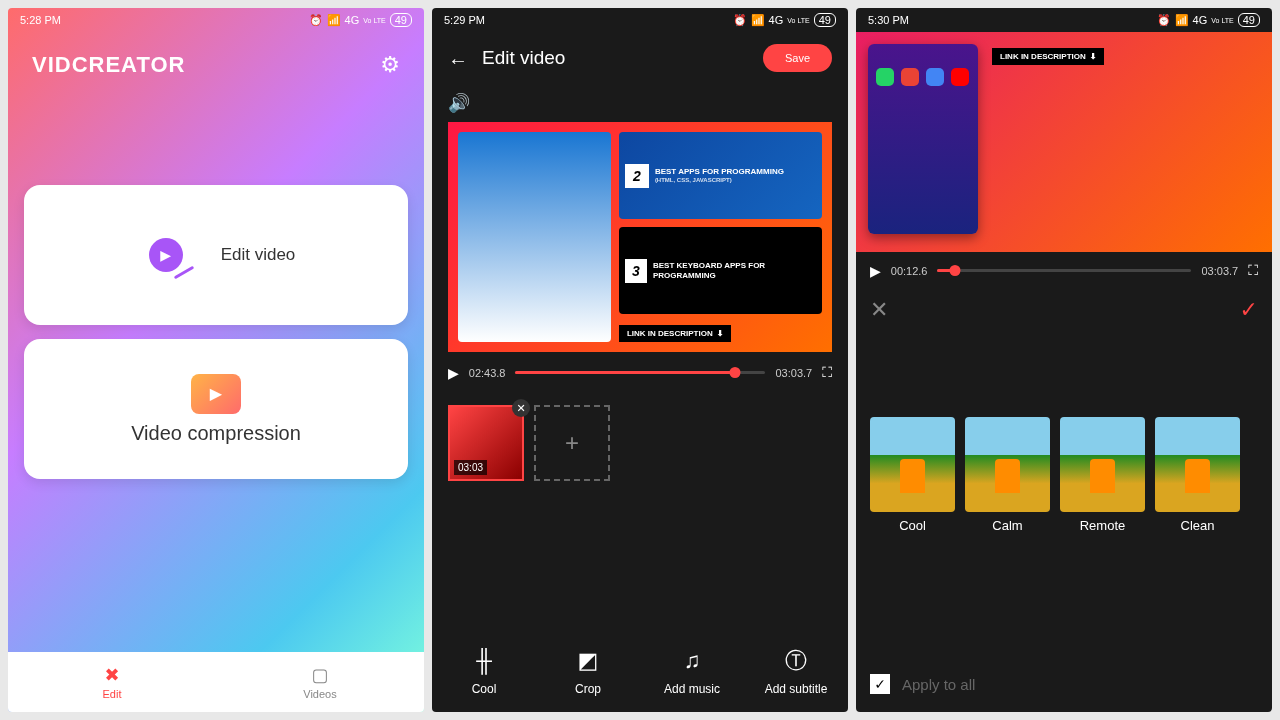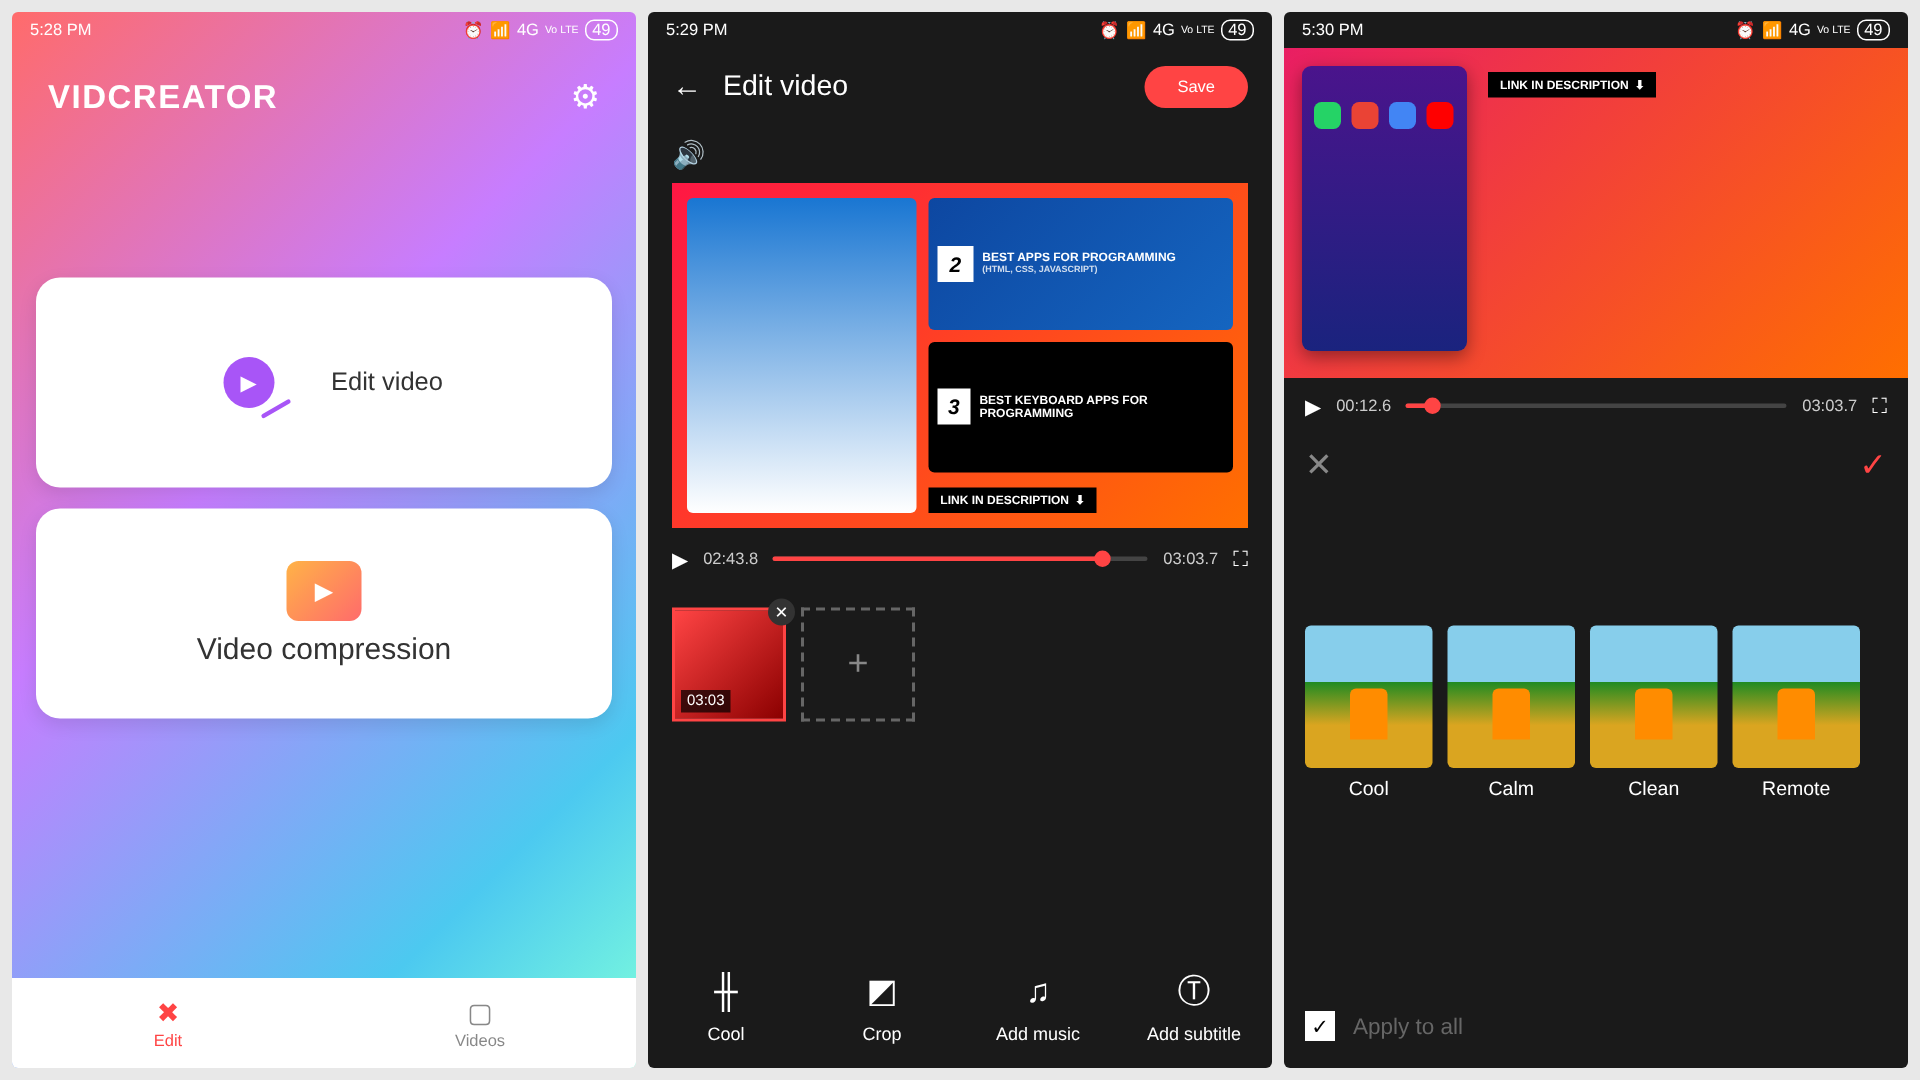--- a/index.html
+++ b/index.html
@@ -238,24 +238,24 @@
     <div class="filter">
         <div class="filter-thumb"></div>
         <span class="filter-label">Cool</span>
       </div>
     <div class="filter">
         <div class="filter-thumb"></div>
         <span class="filter-label">Calm</span>
       </div>
     <div class="filter">
         <div class="filter-thumb"></div>
+        <span class="filter-label">Remote</span>
+      </div>
+    <div class="filter">
+        <div class="filter-thumb"></div>
         <span class="filter-label">Clean</span>
-      </div>
-    <div class="filter">
-        <div class="filter-thumb"></div>
-        <span class="filter-label">Remote</span>
       </div>
   </div>
   <div class="apply-row">
     <div class="checkbox">✓</div>
     <span class="apply-label">Apply to all</span>
   </div>
 </div>
 
 </body></html>

